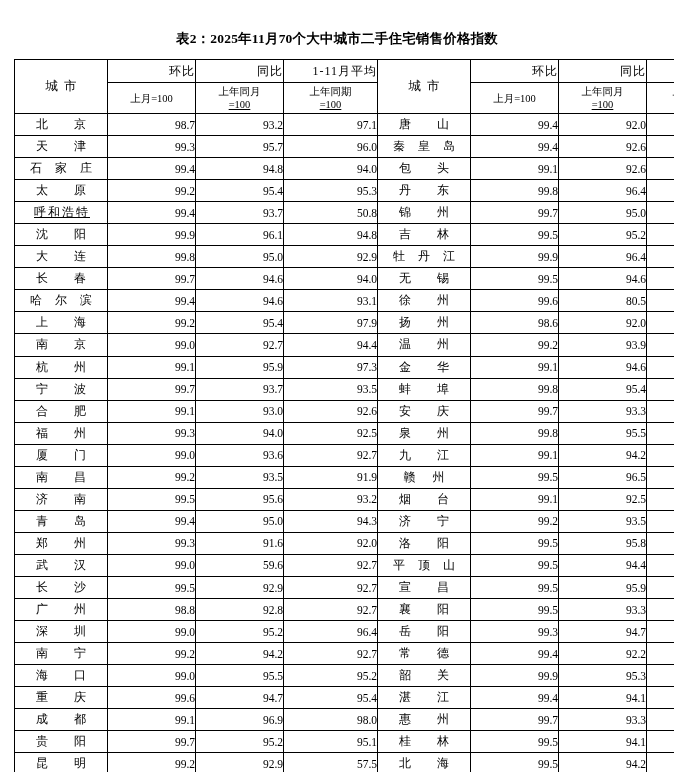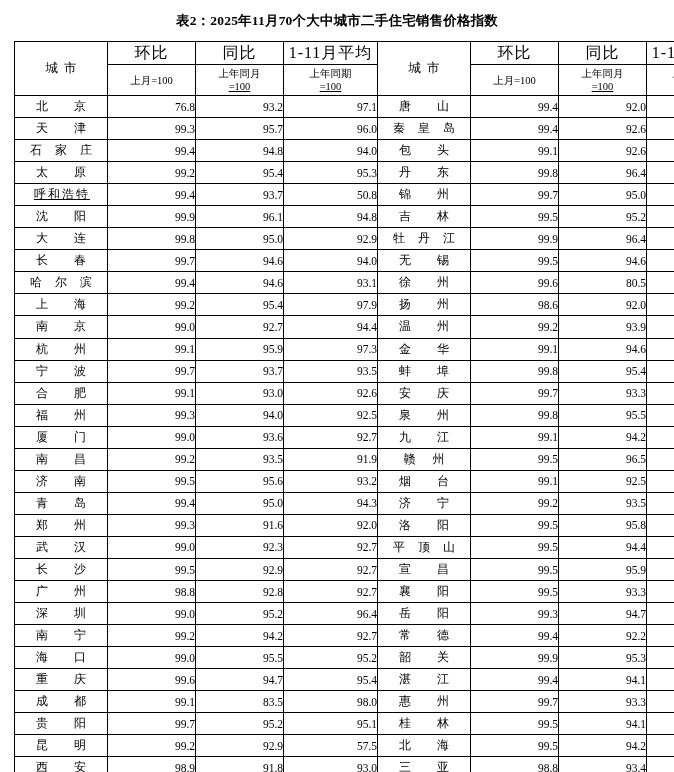--- a/index.html
+++ b/index.html
@@ -19,21 +19,21 @@
     height: 772px;
     position: relative;
     box-sizing: border-box;
     padding: 0 14px;
   }
   .title {
     text-align: center;
     font-size: 13.5px;
     font-weight: bold;
     letter-spacing: 0.2px;
-    padding-top: 12px;
+    padding-top: 30px;
     padding-bottom: 11px;
     white-space: nowrap;
   }
   table.main {
     width: 646px;
     border-collapse: collapse;
     table-layout: fixed;
     font-size: 11.5px;
   }
   table.main td, table.main th {
@@ -46,22 +46,22 @@
   
   .hdr-city {
     text-align: center;
     font-size: 12.5px;
     letter-spacing: 6px;
     text-indent: 6px;
     height: 52px;
     font-family: Liberation Mono, monospace;
   }
   .hdr-top {
-    text-align: center;
-    font-size: 16px;
+    text-align: right;
+    font-size: 12px;
     height: 22px;
     letter-spacing: 1px;
   }
   .hdr-sub {
     text-align: center;
     font-size: 10.5px;
     height: 30px;
     line-height: 13px;
     padding: 1px 0;
   }
@@ -147,21 +147,21 @@
         </td>
         <td class="hdr-sub">
           <span class="l1">上年同期</span>
           <span class="l2">=100</span>
         </td>
       </tr>
     </thead>
     <tbody id="tbody">
         <tr>
           <td class="city"><span class="n">北　京</span></td>
-          <td class="num">76.8</td>
+          <td class="num">98.7</td>
           <td class="num">93.2</td>
           <td class="num">97.1</td>
           <td class="city"><span class="n">唐　山</span></td>
           <td class="num">99.4</td>
           <td class="num">92.0</td>
           <td class="num">90.0</td>
         </tr>
         <tr>
           <td class="city"><span class="n">天　津</span></td>
           <td class="num">99.3</td>
@@ -348,21 +348,21 @@
           <td class="num">91.6</td>
           <td class="num">92.0</td>
           <td class="city"><span class="n">洛　阳</span></td>
           <td class="num">99.5</td>
           <td class="num">95.8</td>
           <td class="num">94.6</td>
         </tr>
         <tr>
           <td class="city"><span class="n">武　汉</span></td>
           <td class="num">99.0</td>
-          <td class="num">92.3</td>
+          <td class="num">59.6</td>
           <td class="num">92.7</td>
           <td class="city"><span class="n w3">平 顶 山</span></td>
           <td class="num">99.5</td>
           <td class="num">94.4</td>
           <td class="num">95.0</td>
         </tr>
         <tr>
           <td class="city"><span class="n">长　沙</span></td>
           <td class="num">99.5</td>
           <td class="num">92.9</td>
@@ -418,21 +418,21 @@
           <td class="num">94.7</td>
           <td class="num">95.4</td>
           <td class="city"><span class="n">湛　江</span></td>
           <td class="num">99.4</td>
           <td class="num">94.1</td>
           <td class="num">93.7</td>
         </tr>
         <tr>
           <td class="city"><span class="n">成　都</span></td>
           <td class="num">99.1</td>
-          <td class="num">83.5</td>
+          <td class="num">96.9</td>
           <td class="num">98.0</td>
           <td class="city"><span class="n">惠　州</span></td>
           <td class="num">99.7</td>
           <td class="num">93.3</td>
           <td class="num">91.2</td>
         </tr>
         <tr>
           <td class="city"><span class="n">贵　阳</span></td>
           <td class="num">99.7</td>
           <td class="num">95.2</td>

